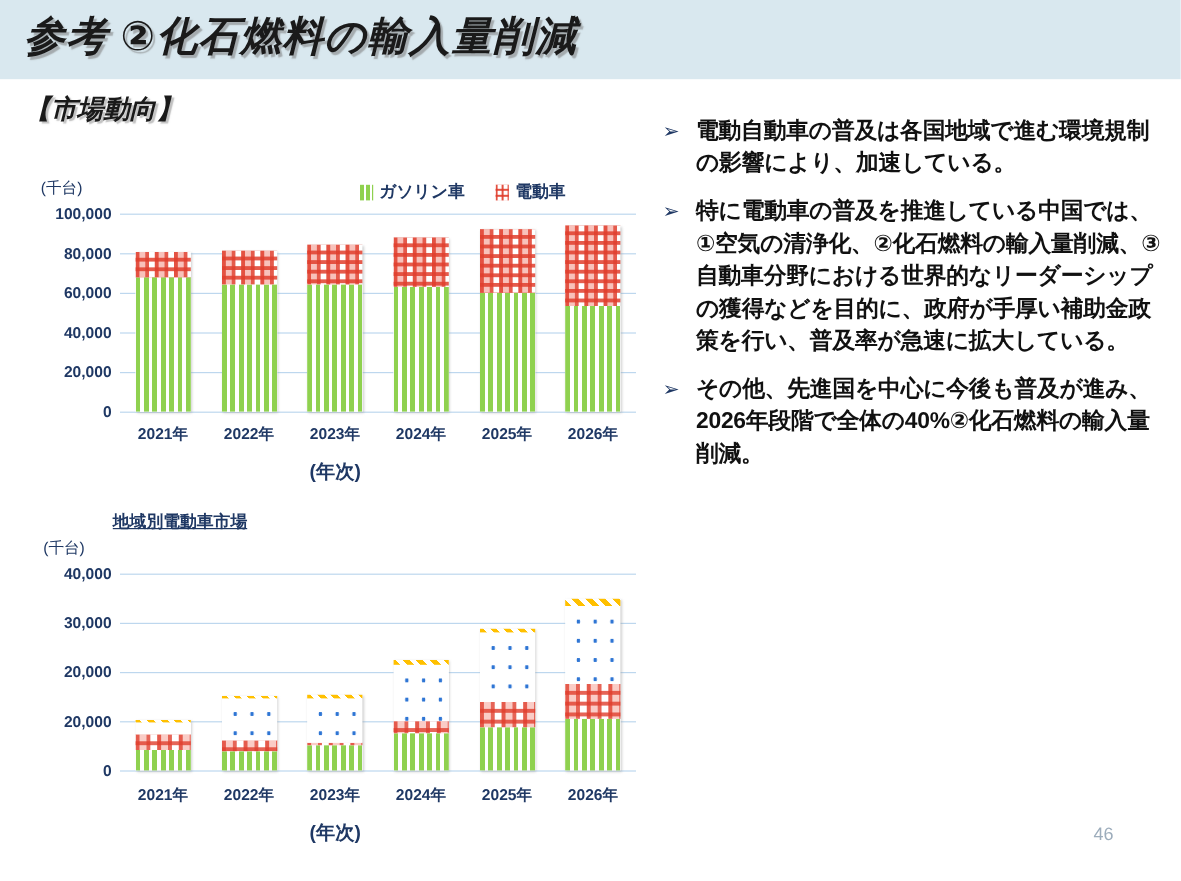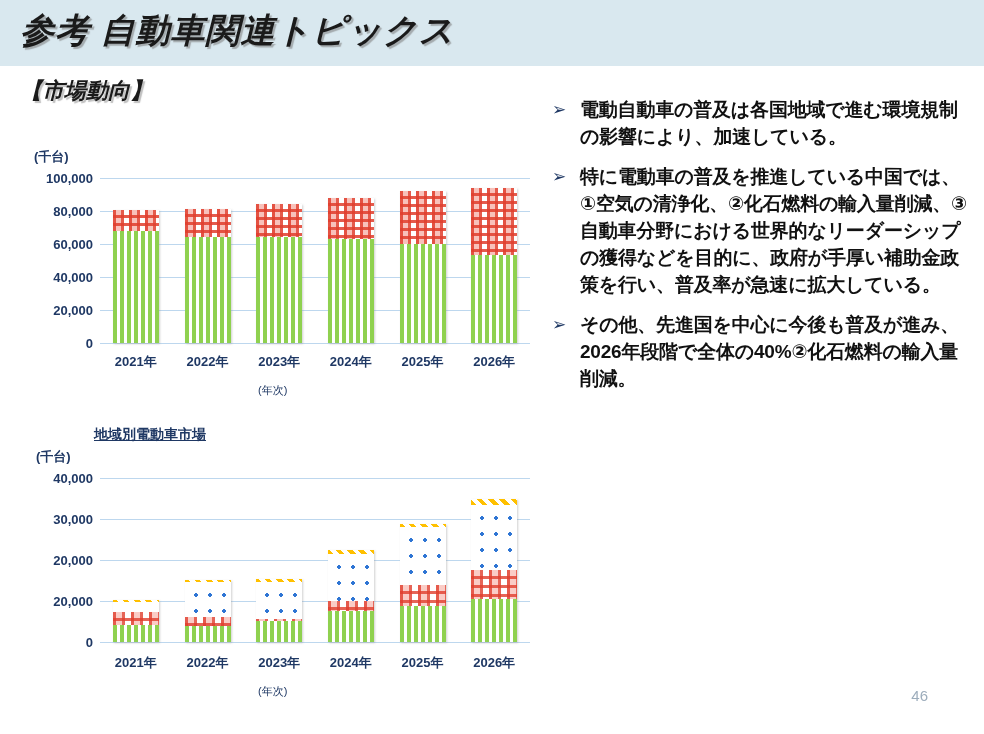--- a/index.html
+++ b/index.html
@@ -24,21 +24,21 @@
   }
   #subtitle{
     position:absolute;left:20px;top:76px;
     font-size:22px;font-weight:bold;font-style:italic;color:#1a1a1a;
     text-shadow:2px 2px 1px rgba(130,130,130,.5);
     white-space:nowrap;
   }
   
   .chart{position:absolute;}
   .chart .unit{
-    position:absolute;font-size:13px;font-weight:bold;color:#1f3864;
+    position:absolute;font-size:13px;font-weight:normal;color:#1f3864;
     white-space:nowrap;
   }
   .chart .ctitle{
     position:absolute;font-size:14px;font-weight:bold;color:#1f3864;
     text-decoration:underline;white-space:nowrap;
   }
   .legend{position:absolute;display:flex;align-items:center;}
   .legend .li{display:flex;align-items:center;margin-right:26px;}
   .legend .sw{width:11px;height:13px;margin-right:5px;display:inline-block;}
   .legend .lb{font-size:14px;font-weight:bold;color:#1f3864;white-space:nowrap;}
@@ -51,21 +51,21 @@
     transform:translateY(-50%);white-space:nowrap;text-align:center;
   }
   .bar{position:absolute;bottom:0;box-sizing:border-box;
        box-shadow:1px 1px 2px rgba(150,150,150,.45);}
   .seg{position:absolute;left:0;width:100%;box-sizing:border-box;}
   .xtick{
     position:absolute;font-size:13px;color:#1f3864;font-weight:bold;
     text-align:center;white-space:nowrap;
   }
   .xaxis-label{
-    position:absolute;font-size:11px;font-weight:normal;color:#1f3864;
+    position:absolute;font-size:16px;font-weight:bold;color:#1f3864;
     white-space:nowrap;
   }
   
   .f-gasoline{
     background-color:#ffffff;
     background-image:repeating-linear-gradient(90deg,#8fd14f 0 4px,#ffffff 4px 7px);
   }
   .f-ev{
     background-color:#ffffff;
     background-image:
@@ -130,26 +130,36 @@
   }
   #pagenum{
     position:absolute;right:56px;bottom:30px;
     font-size:15px;color:#9dadbc;
   }
 </style>
 </head>
 <body>
 
 <div id="header">
-  <div class="title">参考 自動車関連トピックス</div>
+  <div class="title">参考 ②化石燃料の輸入量削減</div>
 </div>
 <div id="subtitle">【市場動向】</div>
 
 <div class="chart" id="chart1" style="left: 0px; top: 146px; width: 545px; height: 250px;">
     <div class="unit" style="left: 34px; top: 2px;">(千台)</div>
+    <div class="legend" style="left: 300px; top: 5px;">
+      <div class="li">
+        <span class="sw sw-gasoline"></span>
+        <span class="lb">ガソリン車</span>
+      </div>
+      <div class="li">
+        <span class="sw sw-ev"></span>
+        <span class="lb">電動車</span>
+      </div>
+    </div>
     <div class="plot" style="left: 100px; top: 32px; width: 430px; height: 165px;">
       <div class="gridline" style="top: 165px;"></div>
       <div class="ytick" style="top: 165px;">0</div>
       <div class="gridline" style="top: 132px;"></div>
       <div class="ytick" style="top: 132px;">20,000</div>
       <div class="gridline" style="top: 99px;"></div>
       <div class="ytick" style="top: 99px;">40,000</div>
       <div class="gridline" style="top: 66px;"></div>
       <div class="ytick" style="top: 66px;">60,000</div>
       <div class="gridline" style="top: 33px;"></div>

